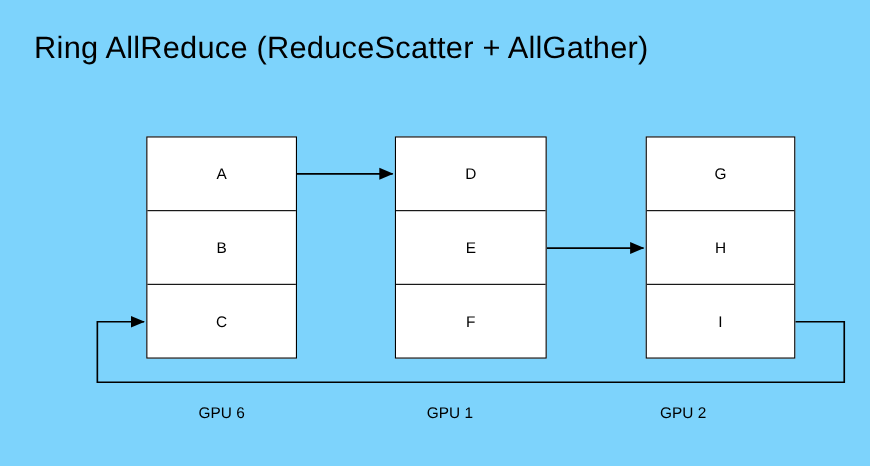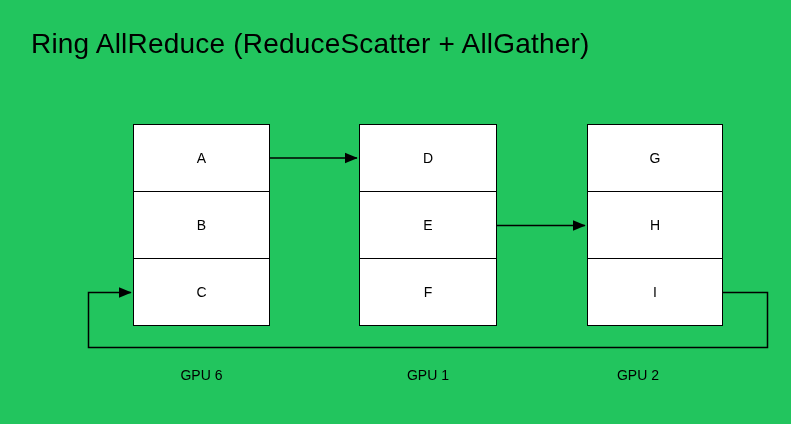--- a/index.html
+++ b/index.html
@@ -4,21 +4,21 @@
 <style>
   html, body {
     margin: 0;
     padding: 0;
     background: #ffffff;
   }
   .canvas {
     position: relative;
     width: 791px;
     height: 424px;
-    background: #22c55e;
+    background: #7dd3fc;
     font-family: "Liberation Sans", sans-serif;
     color: #000000;
     overflow: hidden;
   }
   .title {
     position: absolute;
     left: 31px;
     top: 28px;
     margin: 0;
     font-size: 28px;
@@ -62,22 +62,22 @@
     line-height: 17px;
     text-align: center;
     font-size: 14px;
     color: #000000;
     white-space: nowrap;
   }
   #box-gpu0 { left: 133px; width: 137px; }
   #box-gpu1 { left: 359px; width: 138px; }
   #box-gpu2 { left: 587px; width: 136px; }
   #label-gpu0 { left: 133px; width: 137px; }
-  #label-gpu1 { left: 359px; width: 138px; }
-  #label-gpu2 { left: 570px; width: 136px; text-align: center; }
+  #label-gpu1 { left: 340px; width: 138px; }
+  #label-gpu2 { left: 553px; width: 136px; text-align: center; }
 </style>
 </head>
 <body>
 
 <div class="canvas">
 
   <h1 class="title">Ring AllReduce (ReduceScatter + AllGather)</h1>
 
   <svg class="arrows" width="791" height="424" viewBox="0 0 791 424">
     <defs>

